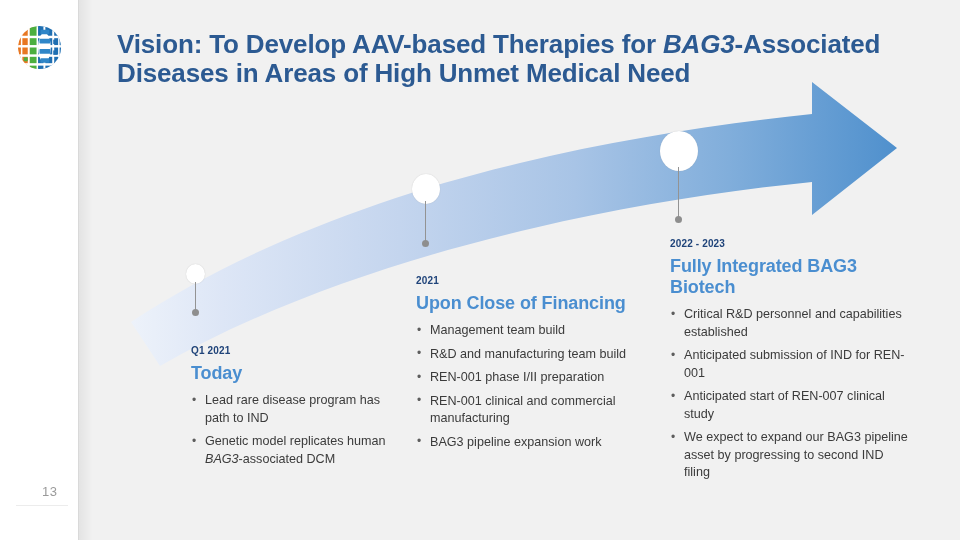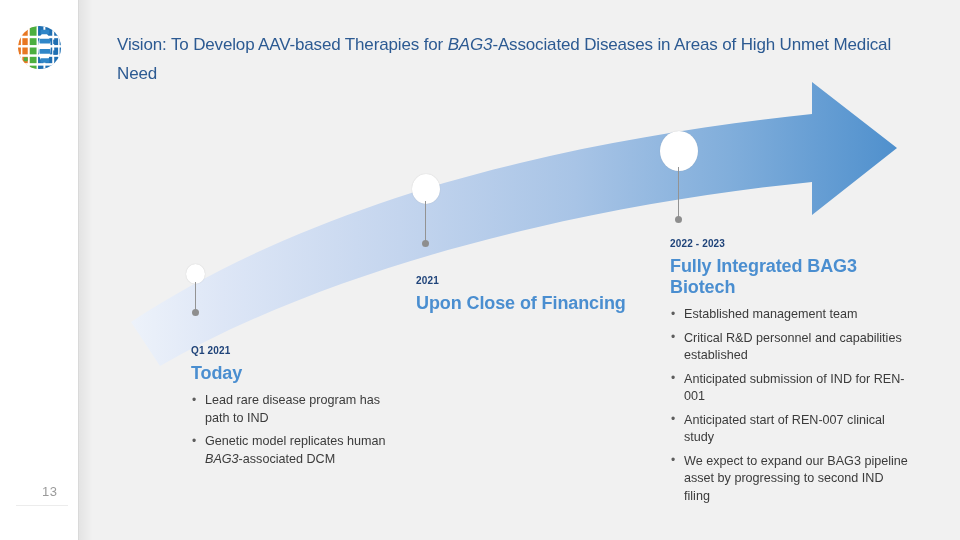--- a/index.html
+++ b/index.html
@@ -65,22 +65,22 @@
     left: 16px; top: 505px;
     width: 52px; height: 1px;
     background: #ececec;
     z-index: 7;
   }
   
   #title {
     position: absolute;
     left: 117px; top: 30px;
     width: 800px;
-    font-size: 17px;
-    font-weight: normal;
+    font-size: 26px;
+    font-weight: bold;
     line-height: 29px;
     color: #2c5a92;
     letter-spacing: -0.15px;
     z-index: 4;
   }
   #title em { font-style: italic; }
   
   #swoosh {
     position: absolute;
     left: 0; top: 0;
@@ -255,27 +255,33 @@
     <div class="col-head">Today</div>
     <ul class="col-list">
       <li>Lead rare disease program has path to IND</li>
       <li><span>Genetic model replicates human </span><em>BAG3</em><span>-associated DCM</span></li>
     </ul>
   </div>
 
   <div class="col" style="left:416px; top:275px; width:245px;">
     <div class="col-year">2021</div>
     <div class="col-head">Upon Close of Financing</div>
+    <ul class="col-list">
+      <li>Management team build</li>
+      <li>R&amp;D and manufacturing team build</li>
+      <li>REN-001 phase I/II preparation</li>
+      <li>REN-001 clinical and commercial manufacturing</li>
+      <li>BAG3 pipeline expansion work</li>
+    </ul>
   </div>
 
   <div class="col" style="left:670px; top:238px; width:240px;">
     <div class="col-year">2022 - 2023</div>
     <div class="col-head">Fully Integrated BAG3 Biotech</div>
     <ul class="col-list">
-      <li>Established management team</li>
       <li>Critical R&amp;D personnel and capabilities established</li>
       <li>Anticipated submission of IND for REN-001</li>
       <li>Anticipated start of REN-007 clinical study</li>
       <li>We expect to expand our BAG3 pipeline asset by progressing to second IND filing</li>
     </ul>
   </div>
 
 </div>
 
 </body></html>

